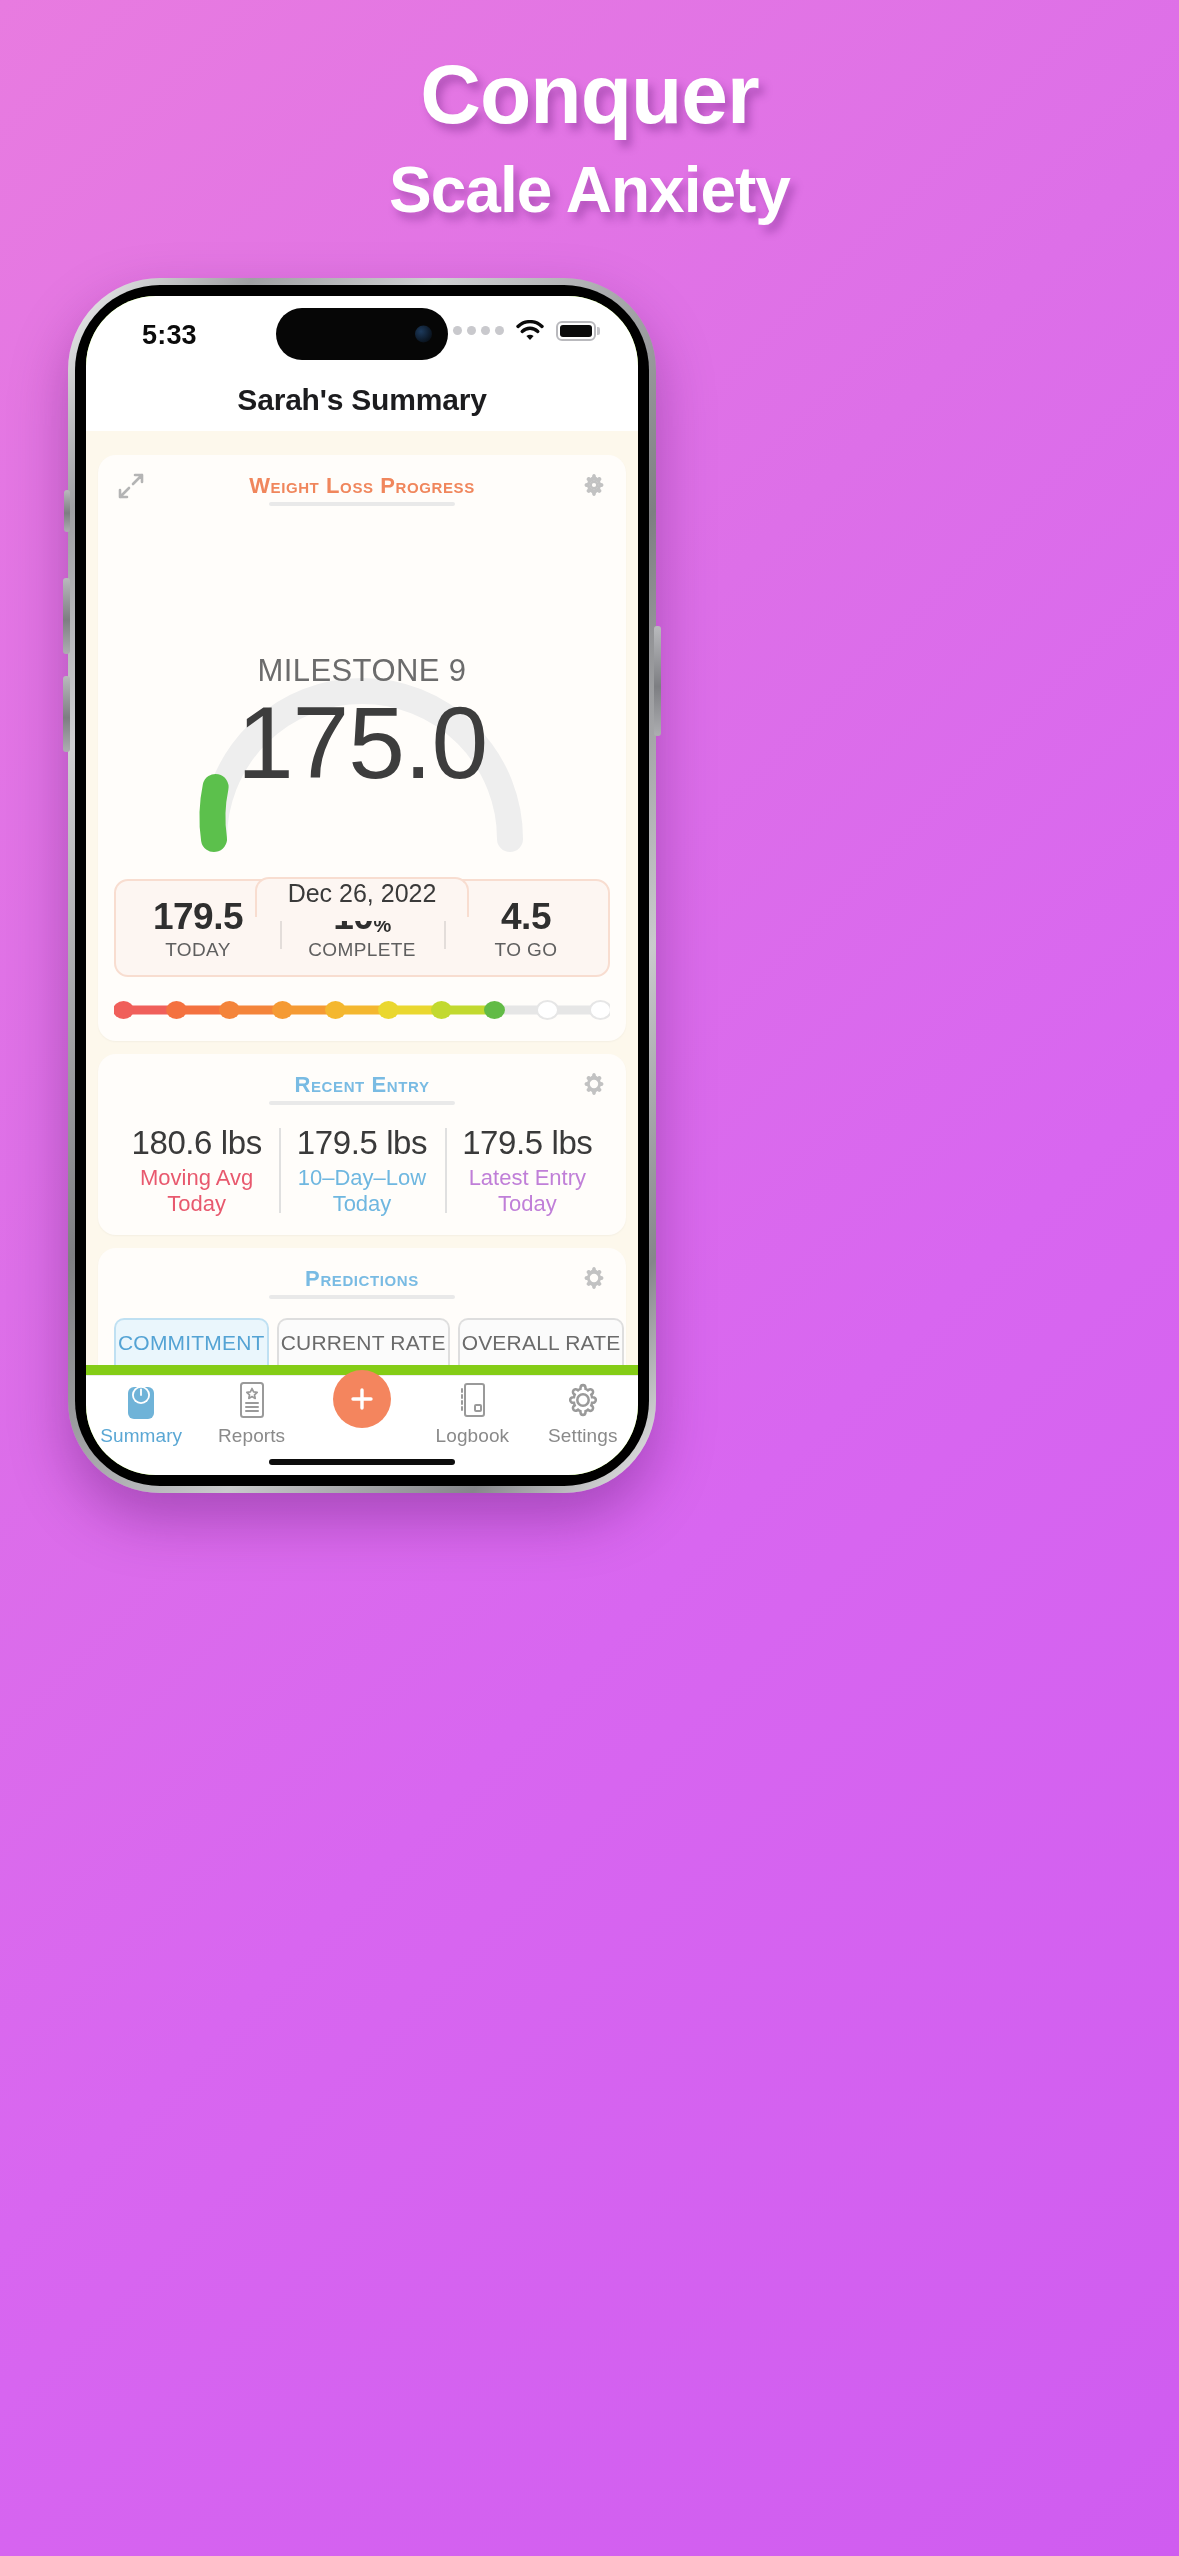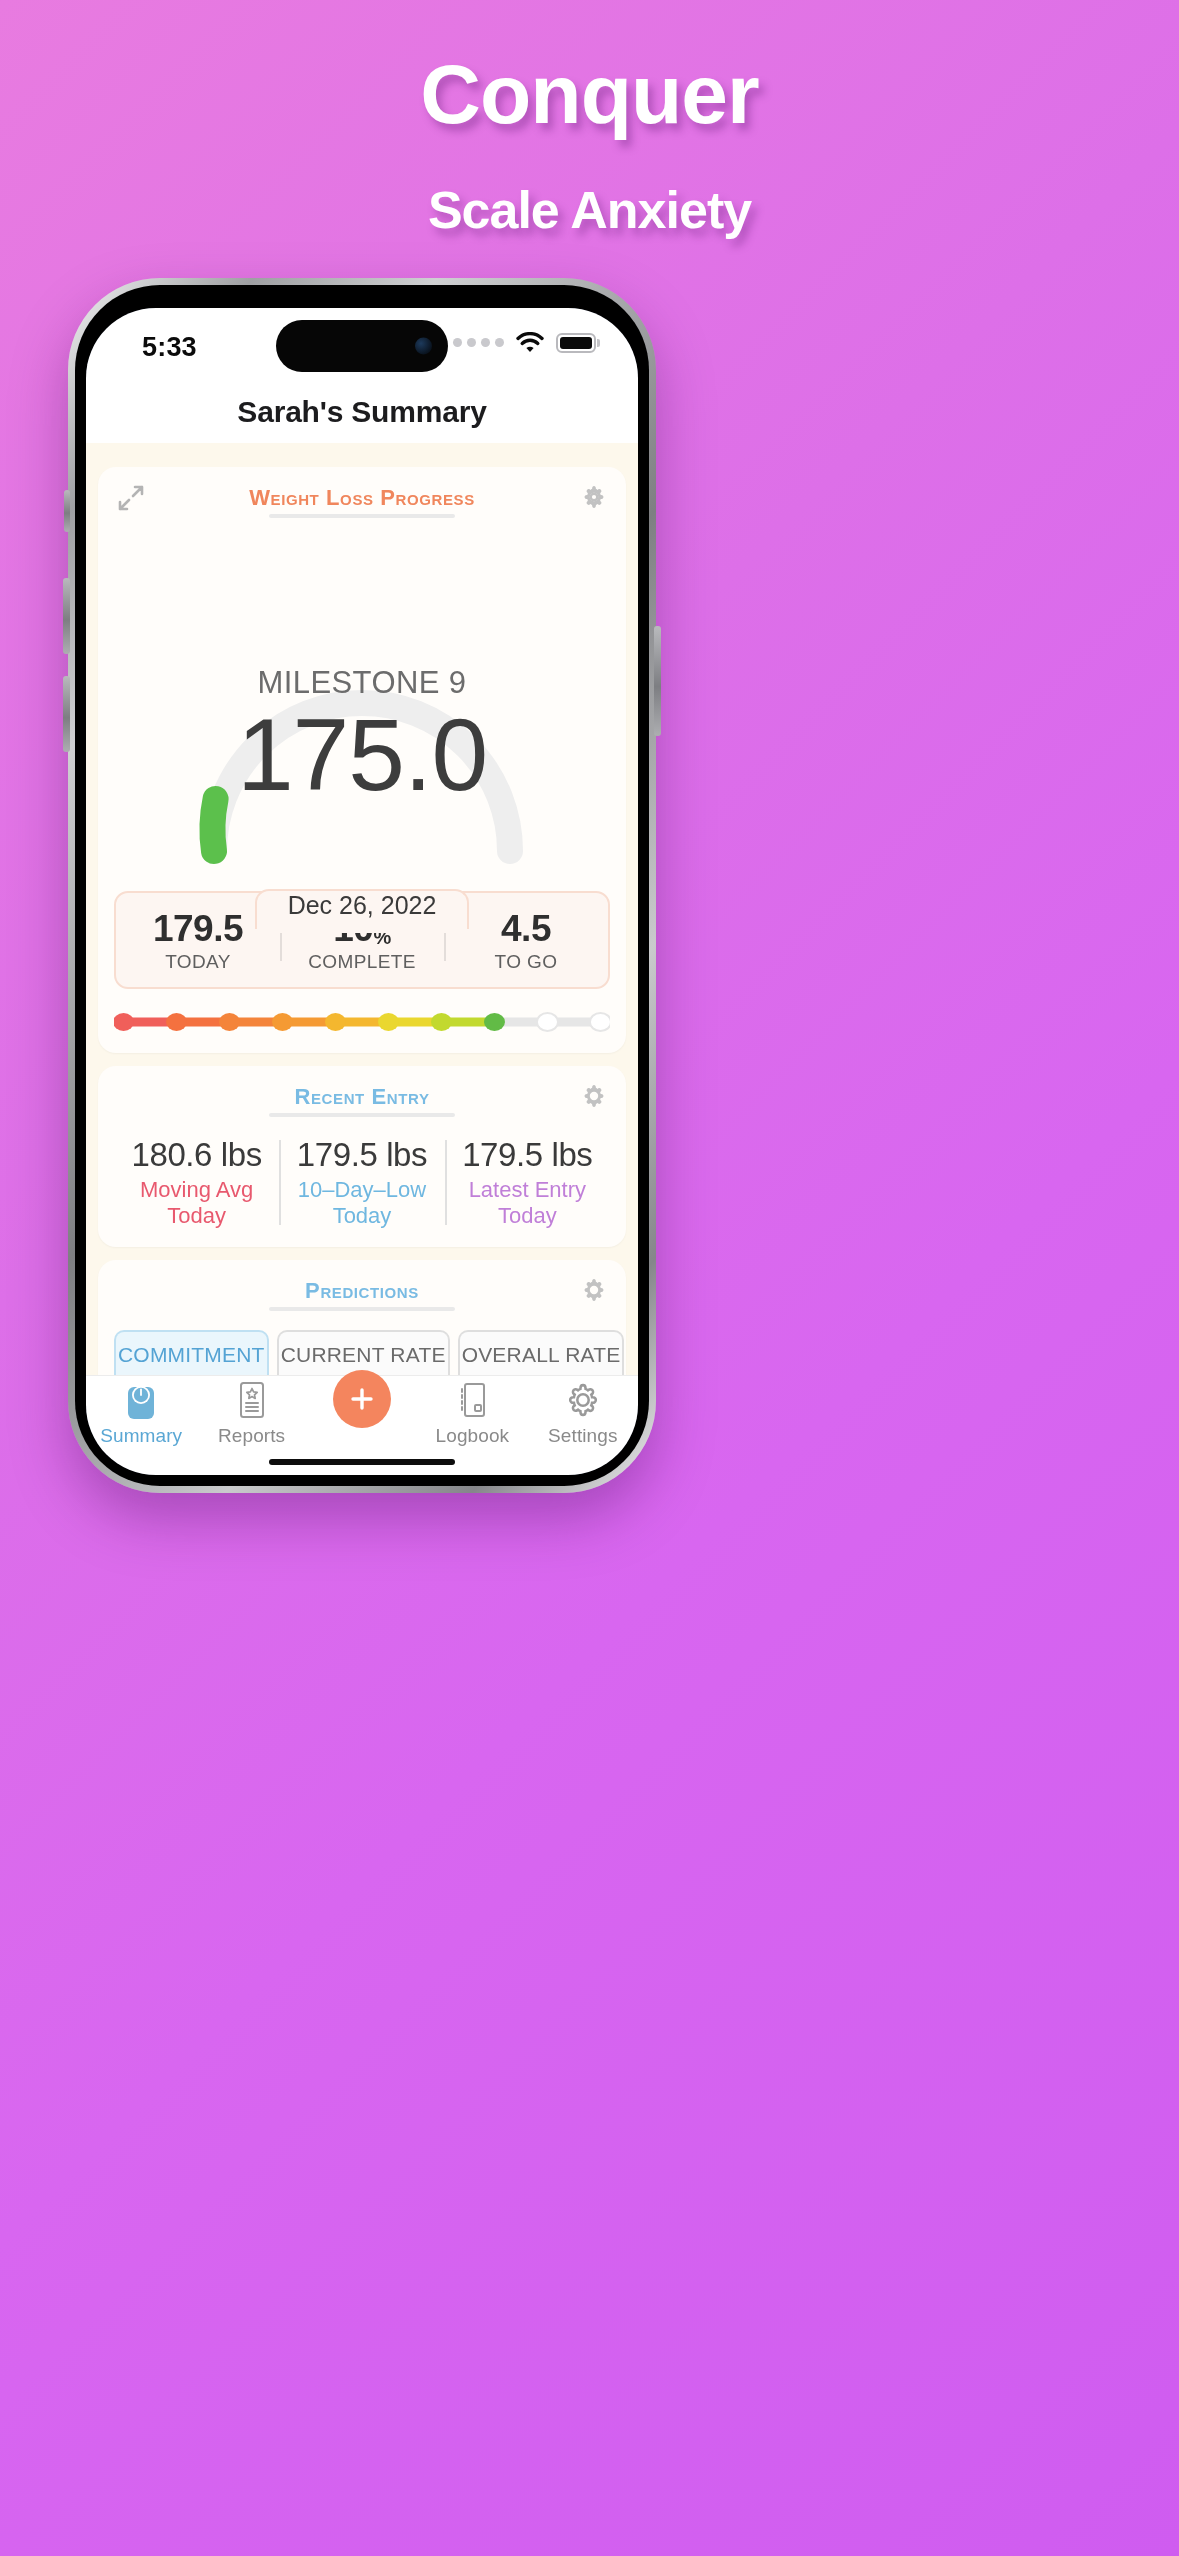--- a/index.html
+++ b/index.html
@@ -19,21 +19,21 @@
     text-align: center;
     color: #ffffff;
     font-weight: 700;
     font-size: 83px;
     line-height: 92px;
     letter-spacing: -1px;
     text-shadow: 5px 7px 9px rgba(90,20,110,0.35);
   }
   .headline .ln { display: block; white-space: nowrap; }
   .headline .ln1 { font-size: 84px; }
-  .headline .ln2 { font-size: 52px; margin-top: 24px; }
+  .headline .ln2 { font-size: 64px; margin-top: 4px; }
 
   
   .phone-shell {
     position: absolute;
     left: 68px;
     top: 278px;
     width: 588px;
     height: 1215px;
   }
   .phone-outer {
@@ -46,23 +46,22 @@
   .phone-bezel {
     position: absolute;
     left: 7px; top: 7px; right: 7px; bottom: 7px;
     border-radius: 85px;
     background: #000;
   }
   .phone-screen {
     position: absolute;
     left: 18px; top: 18px; right: 18px; bottom: 18px;
     border-radius: 70px;
-    background: #0f172a;
+    background: #84cc16;
     overflow: hidden;
-    margin-top: 12px;
   }
   
   .btn-side {
     position: absolute;
     background: linear-gradient(180deg,#b9babd,#7d7e82 55%,#adaeb1);
     border-radius: 3px;
   }
   .btn-silent { left: -4px; top: 212px; width: 6px; height: 42px; }
   .btn-volup  { left: -5px; top: 300px; width: 7px; height: 76px; }
   .btn-voldn  { left: -5px; top: 398px; width: 7px; height: 76px; }

